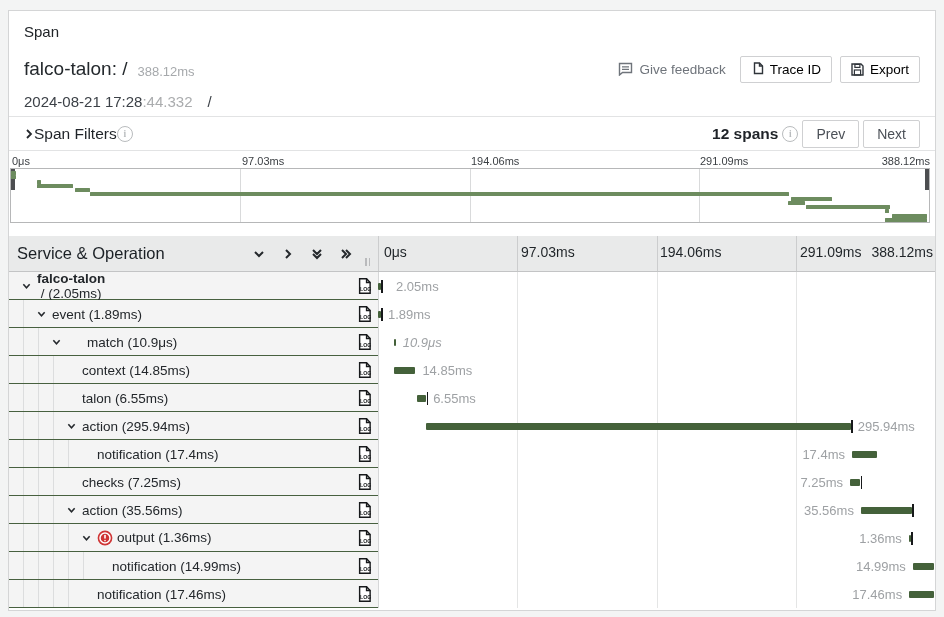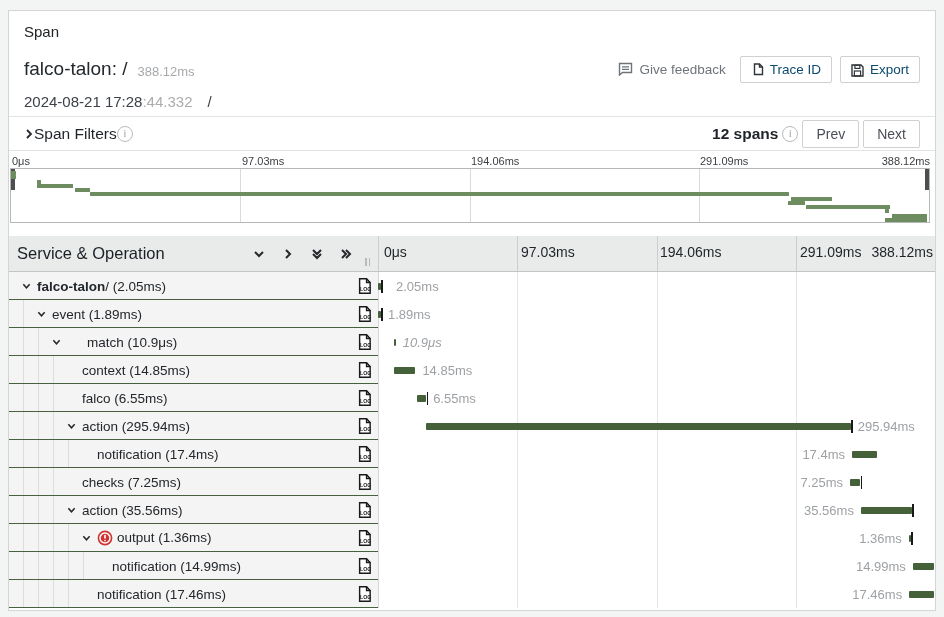--- a/index.html
+++ b/index.html
@@ -8,21 +8,21 @@
     border:1px solid #d4d5d6;box-sizing:content-box;}
   
   .hdr{height:106px;border-bottom:1px solid #e2e3e4;box-sizing:border-box;padding:12px 15px 0 15px;}
   .panel-title{font-size:15px;font-weight:500;color:#202428;}
   .name-row{display:flex;align-items:center;margin-top:16px;height:26px;}
   .trace-name{font-size:19px;font-weight:500;color:#24292d;}
   .trace-dur{font-size:13px;color:#a6a9ac;margin-left:10px;position:relative;top:2px;}
   .hdr-actions{margin-left:auto;display:flex;align-items:center;gap:8px;}
   .linkbtn{display:flex;align-items:center;gap:6px;font-size:13.5px;color:#6f747b;background:none;
     border:none;cursor:pointer;padding:4px 6px;}
-  .btn{display:flex;align-items:flex-end;gap:6px;font-size:13.5px;font-weight:500;color:#0c4a6e;
+  .btn{display:flex;align-items:center;gap:6px;font-size:13.5px;font-weight:500;color:#000000;
     background:#fff;border:1px solid #cfd0d2;border-radius:2px;padding:5px 10px;cursor:pointer;}
   .date-row{margin-top:11px;font-size:15px;color:#3c4147;}
   .date-frac{color:#aaacae;}
   .date-slash{margin-left:15px;}
   
   .filters{height:34px;box-sizing:border-box;border-bottom:1px solid #e2e3e4;display:flex;
     align-items:center;padding:0 15px;}
   .filters-left{display:flex;align-items:center;gap:0;}
   .filters-title{font-size:15.5px;font-weight:500;color:#1f2328;}
   .filters-right{margin-left:auto;display:flex;align-items:center;gap:4px;}
@@ -212,21 +212,21 @@
   <div class="grid-overlay" style="left: 508.25px;"></div>
       <div class="grid-overlay" style="left: 647.5px;"></div>
       <div class="grid-overlay" style="left: 786.75px;"></div>
   <div class="row">
     <div class="name-cell" style="border-bottom-color: rgb(71, 96, 63);">
       <span class="chev" style="left: 13px;">
         <svg width="9" height="9" viewBox="0 0 10 10">
               <path d="M1.5 3l3.5 4 3.5-4" fill="none" stroke="#24282c" stroke-width="1.7"></path>
             </svg>
       </span>
-      <span class="nm" style="left: 28px;">
+      <span class="nm" style="left: 28px; flex-direction: column;">
 
         <b>falco-talon</b>
             <span class="rest"> / (2.05ms)</span>
       </span>
       <span class="log-ic">
         <svg width="15" height="17" viewBox="0 0 16 18">
               <path d="M2.8 1.2h7.4l3.8 4v11.6H2.8z" fill="#fff" stroke="#17191b" stroke-width="1.5"></path>
               <path d="M10.2 1.2v4h4" fill="none" stroke="#17191b" stroke-width="1.5"></path>
               <text x="3.2" y="14.2" font-size="5.6" font-weight="bold" fill="#17191b" font-family="Liberation Sans, sans-serif">LOG</text>
             </svg>
@@ -322,21 +322,21 @@
   </div>
 
   <div class="row">
     <div class="name-cell" style="border-bottom-color: rgb(71, 96, 63);">
       <span class="guide" style="left: 14px;"></span>
           <span class="guide" style="left: 29px;"></span>
           <span class="guide" style="left: 44px;"></span>
       <span class="nm" style="left: 73px;">
 
         <b></b>
-            <span class="rest">falco (6.55ms)</span>
+            <span class="rest">talon (6.55ms)</span>
       </span>
       <span class="log-ic">
         <svg width="15" height="17" viewBox="0 0 16 18">
               <path d="M2.8 1.2h7.4l3.8 4v11.6H2.8z" fill="#fff" stroke="#17191b" stroke-width="1.5"></path>
               <path d="M10.2 1.2v4h4" fill="none" stroke="#17191b" stroke-width="1.5"></path>
               <text x="3.2" y="14.2" font-size="5.6" font-weight="bold" fill="#17191b" font-family="Liberation Sans, sans-serif">LOG</text>
             </svg>
       </span>
     </div>
     <div class="wf-cell">

